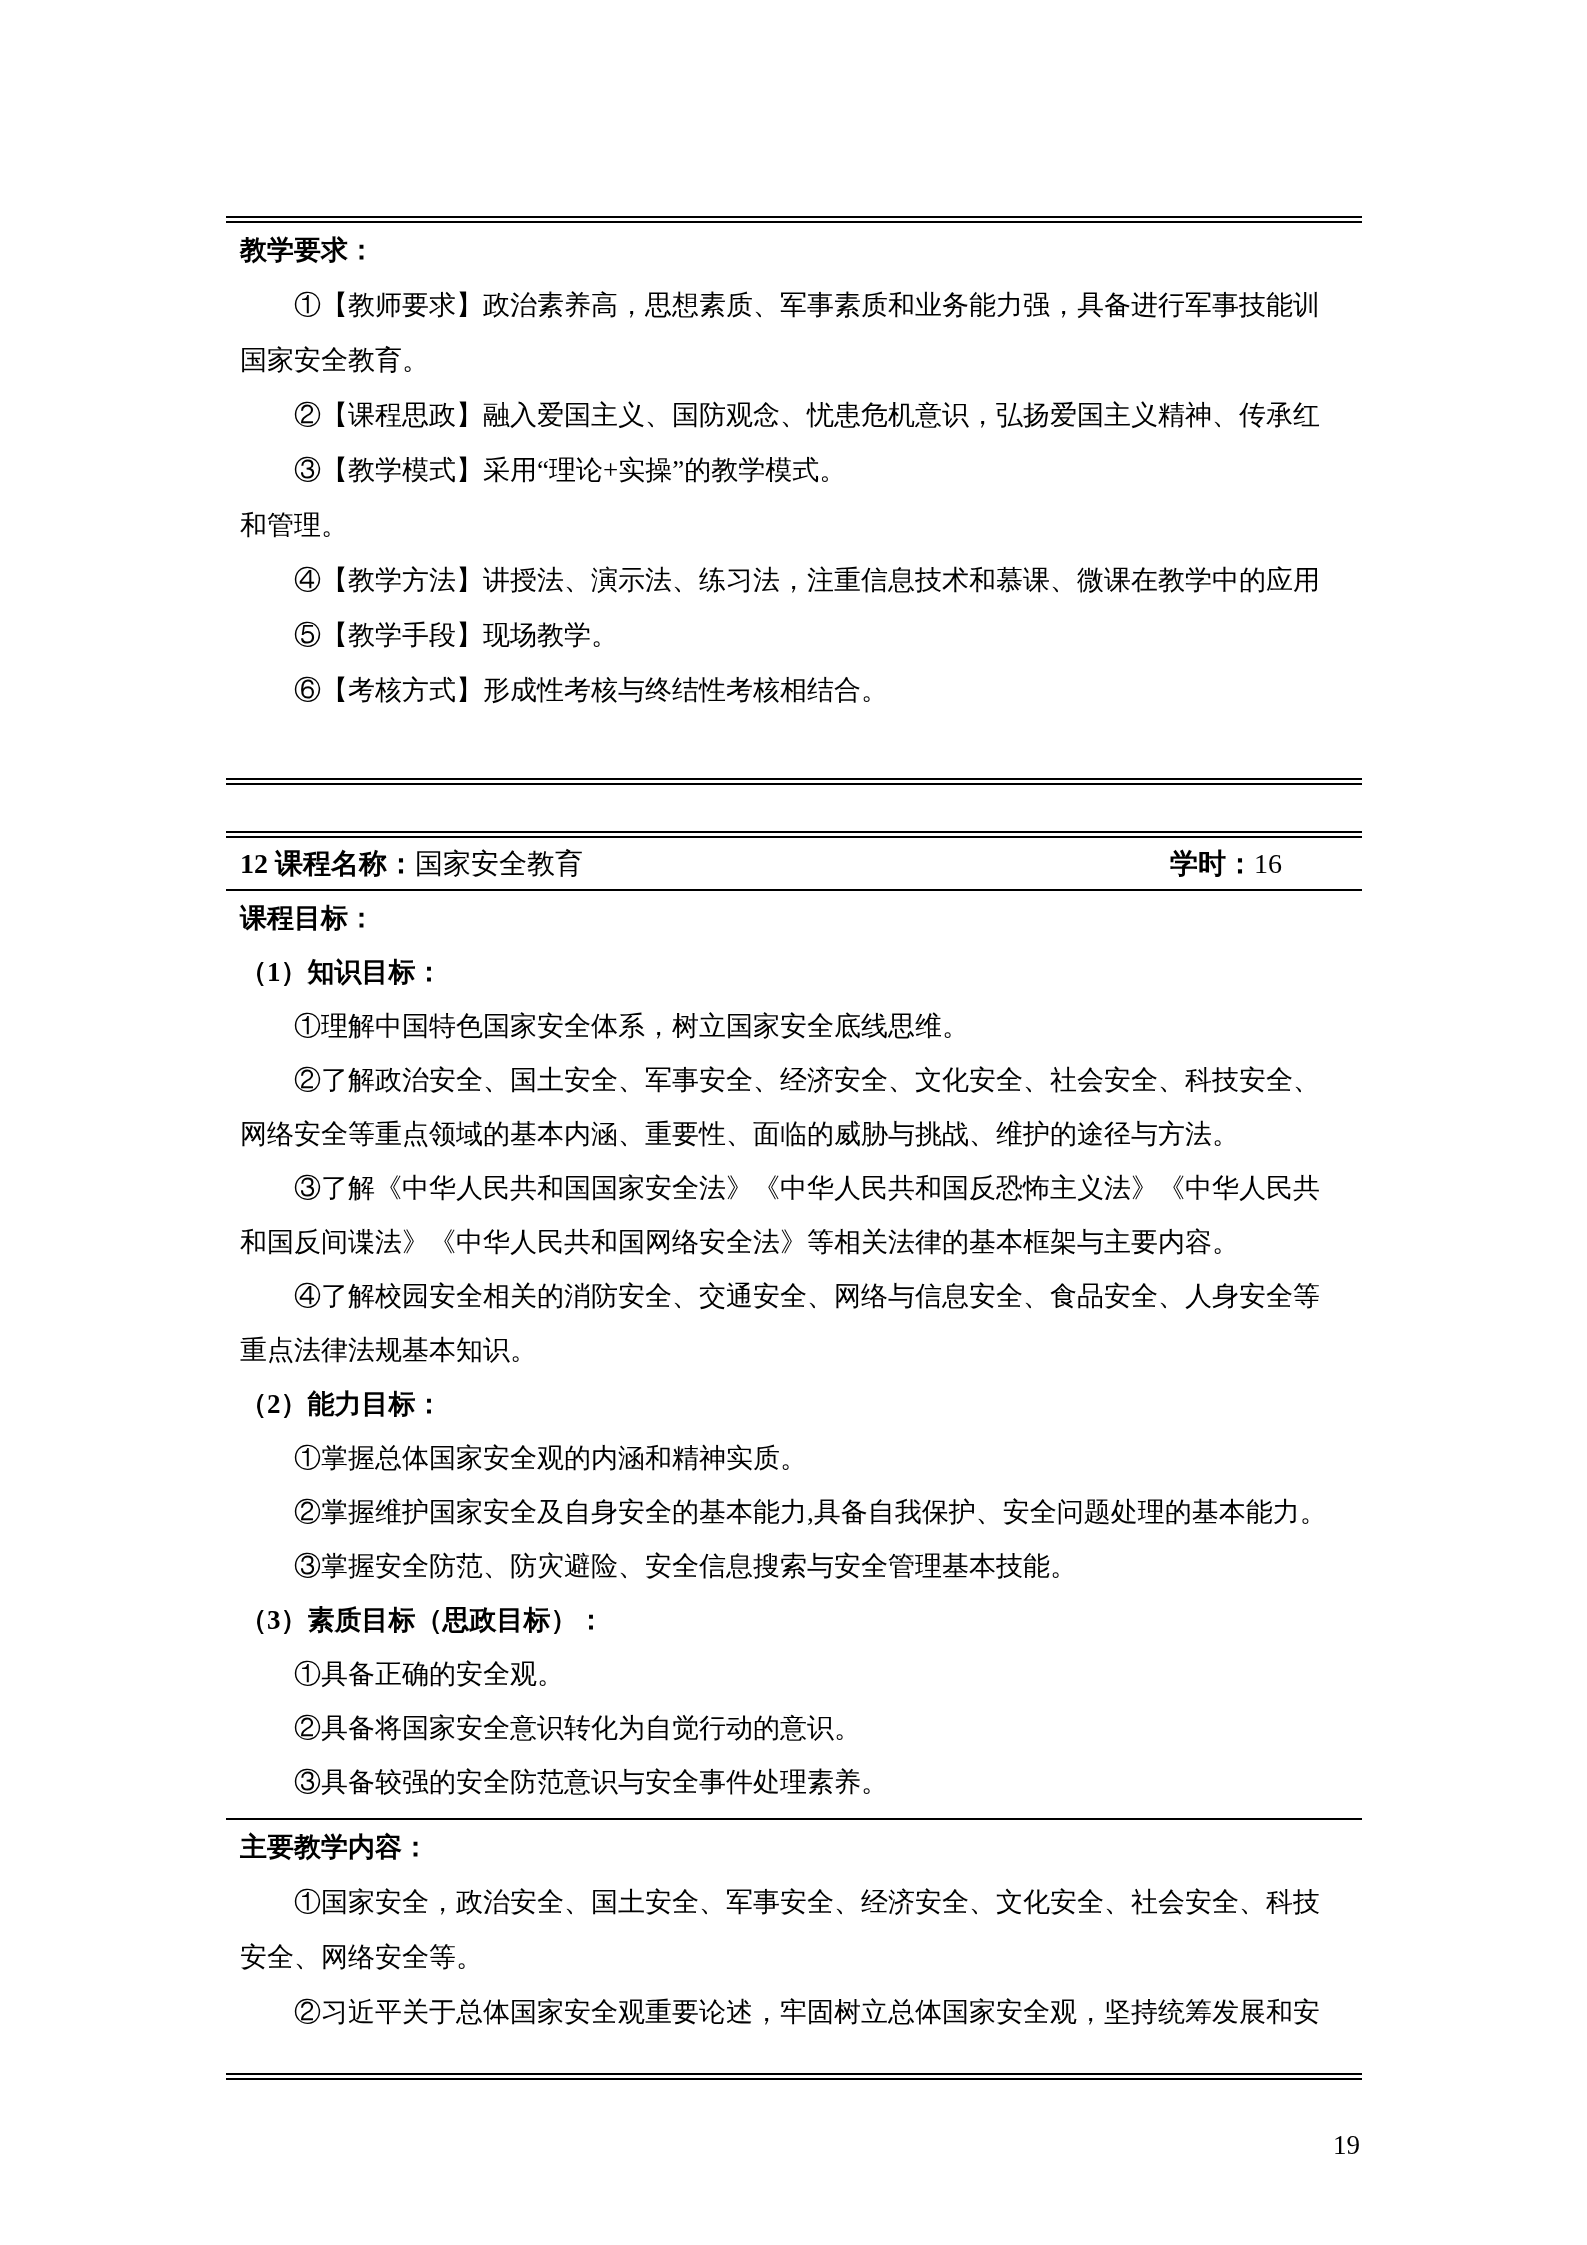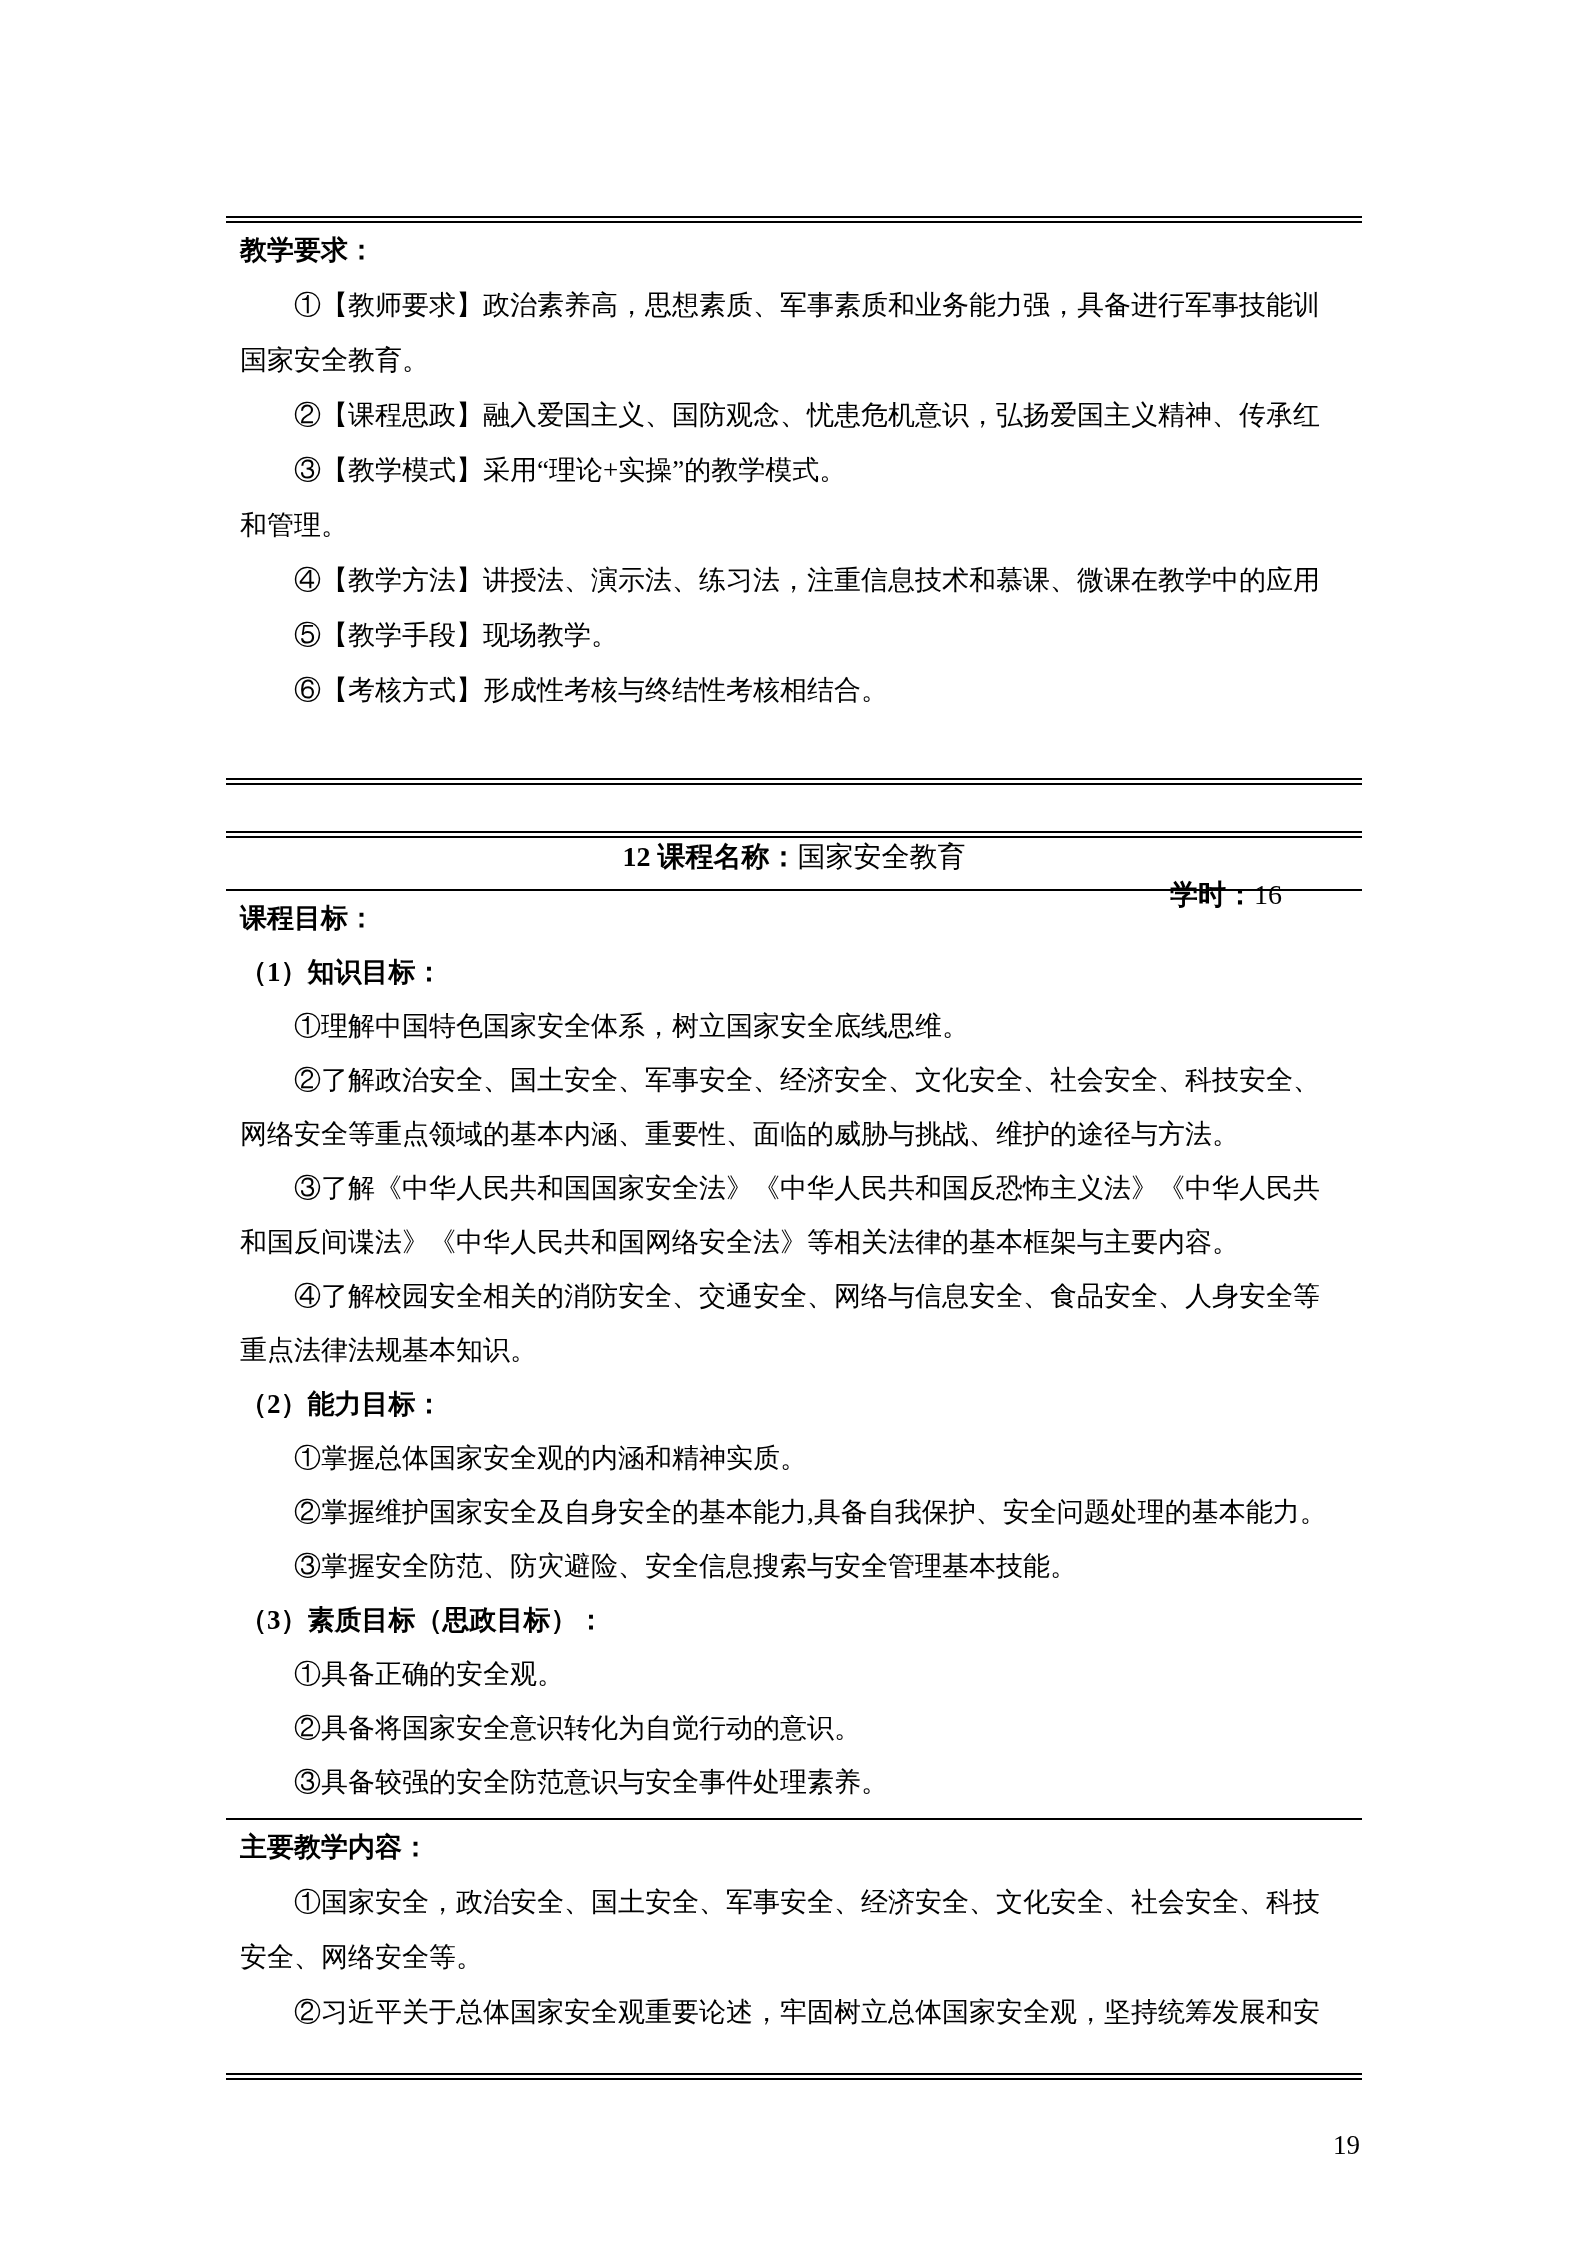--- a/index.html
+++ b/index.html
@@ -13,21 +13,21 @@
   .sline{height:2px;background:#000;}
   .gap{height:46px;}
   .sec{padding:0 14px;overflow:hidden;}
   .secA{height:555px;}
   .secC{height:927px;}
   .secD{height:253px;}
   .line{white-space:nowrap;font-size:27px;line-height:55px;height:55px;}
   .secC .line{line-height:54px;height:54px;}
   .indent{text-indent:54px;}
   .bold{font-weight:bold;}
-  .header-row{height:51px;display:flex;align-items:center;padding:0 14px;font-size:28px;flex-direction:column;}
+  .header-row{height:51px;display:flex;align-items:center;padding:0 14px;font-size:28px;}
   .header-left{white-space:nowrap;}
   .header-right{margin-left:auto;margin-right:66px;white-space:nowrap;}
   .reg{font-weight:normal;}
   .pagenum{margin-top:50px;text-align:right;padding-right:2px;font-size:27px;line-height:30px;}
 </style>
 </head>
 <body>
 
 <div class="doc">
 

